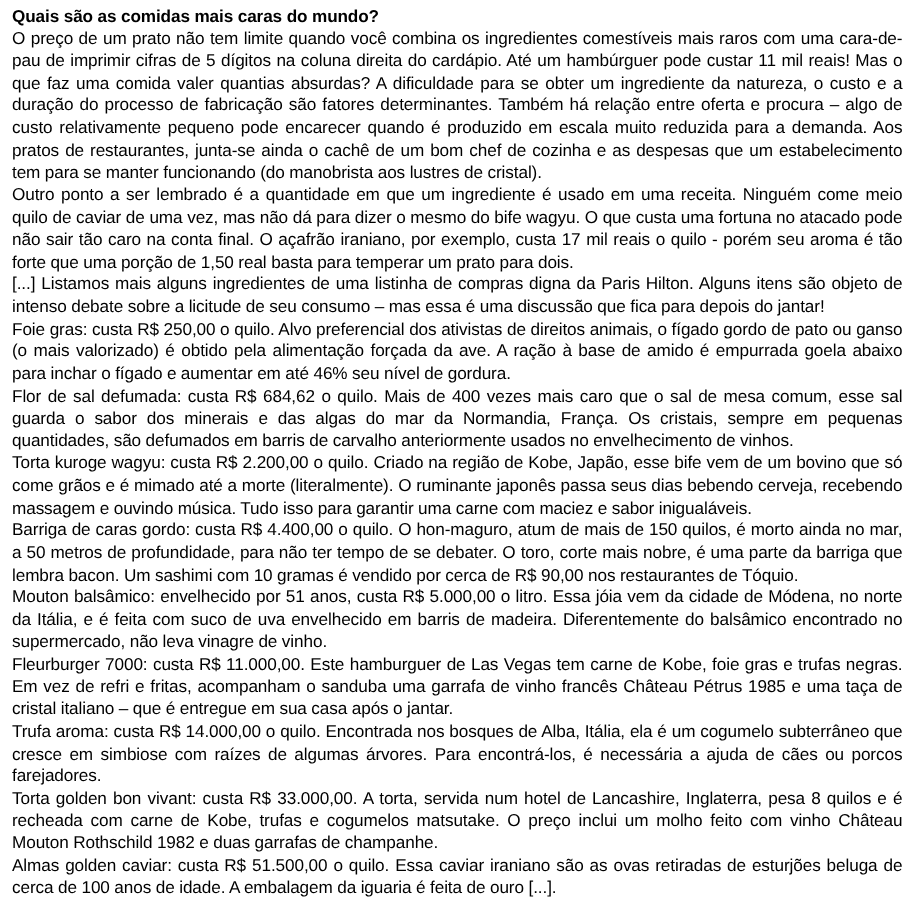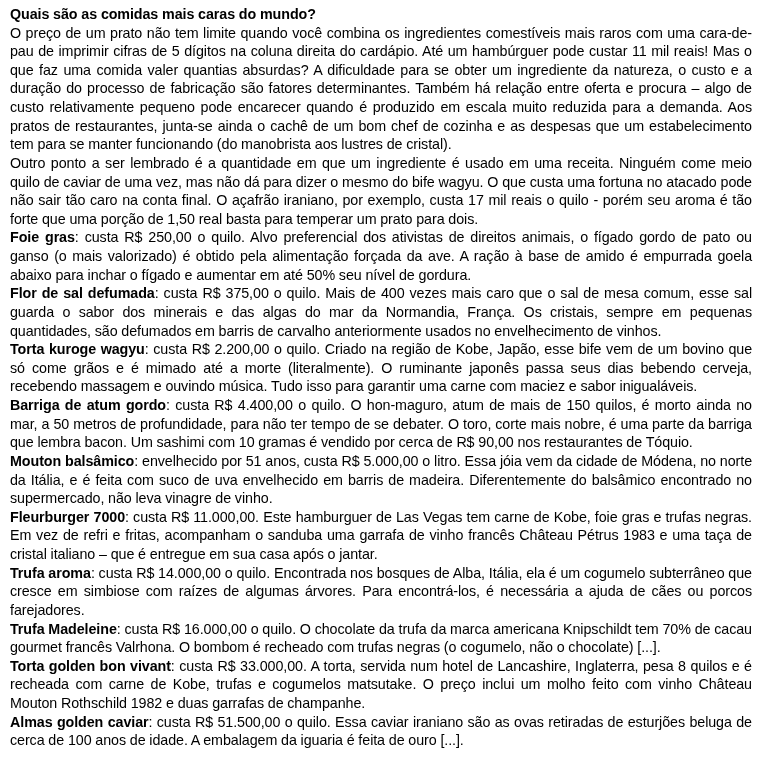--- a/index.html
+++ b/index.html
@@ -32,48 +32,48 @@
     font-size: 14.3px;
     line-height: 18.62px;
     text-align: justify;
     text-justify: inter-word;
     margin: 0;
     letter-spacing: -0.08px;
     word-spacing: -0.1px;
     hyphens: none;
   }
   .para b {
-    font-weight: bold;
+    font-weight: normal;
   }
 </style>
 </head>
 <body>
 
 <div class="page">
 
   <h1 class="title">Quais são as comidas mais caras do mundo?</h1>
 
   <p class="para">O preço de um prato não tem limite quando você combina os ingredientes comestíveis mais raros com uma cara-de-pau de imprimir cifras de 5 dígitos na coluna direita do cardápio. Até um hambúrguer pode custar 11 mil reais! Mas o que faz uma comida valer quantias absurdas? A dificuldade para se obter um ingrediente da natureza, o custo e a duração do processo de fabricação são fatores determinantes. Também há relação entre oferta e procura – algo de custo relativamente pequeno pode encarecer quando  é produzido em escala muito reduzida para a demanda. Aos pratos de restaurantes, junta-se ainda o cachê de um bom chef de cozinha e as despesas que um estabelecimento tem para se manter funcionando (do manobrista aos lustres de cristal).</p>
 
   <p class="para">Outro ponto a ser lembrado é a quantidade em que um ingrediente é usado em uma receita. Ninguém come meio quilo de caviar de uma vez, mas não dá para dizer o mesmo do bife wagyu. O que custa uma fortuna no atacado pode não sair tão caro na conta final. O açafrão iraniano, por exemplo, custa 17 mil reais o quilo - porém seu aroma é tão forte que uma porção de 1,50 real basta para temperar um prato para dois.</p>
 
+  <p class="para">[...] Listamos mais alguns ingredientes de uma listinha de compras digna da Paris Hilton. Alguns itens são objeto de intenso debate sobre a licitude de seu consumo – mas essa é uma discussão que fica para depois do jantar!</p>
 
-  <p class="para"><b>Foie gras</b><span>: custa R$ 250,00 o quilo. Alvo preferencial dos ativistas de direitos animais, o fígado gordo de pato ou ganso (o mais valorizado) é obtido pela alimentação forçada da ave. A ração à base de amido é empurrada goela abaixo para inchar o fígado e aumentar em até 50% seu nível de gordura.</span></p>
+  <p class="para"><b>Foie gras</b><span>: custa R$ 250,00 o quilo. Alvo preferencial dos ativistas de direitos animais, o fígado gordo de pato ou ganso (o mais valorizado) é obtido pela alimentação forçada da ave. A ração à base de amido é empurrada goela abaixo para inchar o fígado e aumentar em até 46% seu nível de gordura.</span></p>
 
-  <p class="para"><b>Flor de sal defumada</b><span>: custa R$ 375,00 o quilo. Mais de 400 vezes mais caro que o sal de mesa comum, esse sal guarda o sabor dos minerais e das algas do mar da Normandia, França. Os cristais, sempre em pequenas quantidades, são defumados em barris de carvalho anteriormente usados no envelhecimento de vinhos.</span></p>
+  <p class="para"><b>Flor de sal defumada</b><span>: custa R$ 684,62 o quilo. Mais de 400 vezes mais caro que o sal de mesa comum, esse sal guarda o sabor dos minerais e das algas do mar da Normandia, França. Os cristais, sempre em pequenas quantidades, são defumados em barris de carvalho anteriormente usados no envelhecimento de vinhos.</span></p>
 
   <p class="para"><b>Torta kuroge wagyu</b><span>: custa R$ 2.200,00 o quilo.  Criado na região de Kobe, Japão, esse bife vem de um bovino que só come grãos e é mimado até a morte (literalmente). O ruminante japonês passa seus dias bebendo cerveja, recebendo massagem e ouvindo música.  Tudo isso para garantir uma carne com maciez e sabor inigualáveis.</span></p>
 
-  <p class="para"><b>Barriga de atum gordo</b><span>: custa R$ 4.400,00 o quilo. O hon-maguro, atum de mais de 150 quilos, é morto ainda no mar, a 50 metros de profundidade, para não ter tempo de se debater. O toro, corte mais nobre, é uma parte da barriga que lembra bacon.   Um sashimi com 10 gramas  é vendido por cerca de R$ 90,00 nos restaurantes de Tóquio.</span></p>
+  <p class="para"><b>Barriga de caras gordo</b><span>: custa R$ 4.400,00 o quilo. O hon-maguro, atum de mais de 150 quilos, é morto ainda no mar, a 50 metros de profundidade, para não ter tempo de se debater. O toro, corte mais nobre, é uma parte da barriga que lembra bacon.   Um sashimi com 10 gramas  é vendido por cerca de R$ 90,00 nos restaurantes de Tóquio.</span></p>
 
   <p class="para"><b>Mouton balsâmico</b><span>: envelhecido por 51 anos, custa R$ 5.000,00 o litro. Essa jóia vem da cidade de Módena, no norte da Itália, e é feita com suco de uva envelhecido em barris de madeira. Diferentemente do balsâmico encontrado no supermercado, não leva vinagre de vinho.</span></p>
 
-  <p class="para"><b>Fleurburger 7000</b><span>: custa R$ 11.000,00. Este hamburguer de Las Vegas tem carne de Kobe, foie gras e trufas negras.  Em vez de refri e fritas, acompanham o sanduba uma garrafa de vinho francês Château Pétrus 1983 e uma taça de cristal italiano – que é entregue em sua casa após o jantar.</span></p>
+  <p class="para"><b>Fleurburger 7000</b><span>: custa R$ 11.000,00. Este hamburguer de Las Vegas tem carne de Kobe, foie gras e trufas negras.  Em vez de refri e fritas, acompanham o sanduba uma garrafa de vinho francês Château Pétrus 1985 e uma taça de cristal italiano – que é entregue em sua casa após o jantar.</span></p>
 
   <p class="para"><b>Trufa aroma</b><span>: custa R$ 14.000,00 o quilo. Encontrada nos bosques de Alba, Itália, ela é um cogumelo subterrâneo que cresce em simbiose com raízes de algumas árvores.  Para encontrá-los, é necessária a ajuda de cães ou porcos farejadores.</span></p>
 
-  <p class="para"><b>Trufa Madeleine</b><span>: custa R$ 16.000,00 o quilo. O chocolate da trufa da marca americana Knipschildt tem 70% de cacau gourmet francês Valrhona. O bombom é recheado com trufas negras (o cogumelo, não o chocolate) [...].</span></p>
 
   <p class="para"><b>Torta golden bon vivant</b><span>: custa R$ 33.000,00. A torta, servida num hotel de Lancashire, Inglaterra, pesa 8 quilos e é recheada com carne de Kobe, trufas e cogumelos matsutake.  O preço inclui um molho feito com vinho Château Mouton Rothschild 1982 e duas garrafas de champanhe.</span></p>
 
   <p class="para"><b>Almas golden caviar</b><span>: custa R$ 51.500,00 o quilo.  Essa caviar iraniano são as ovas retiradas de esturjões beluga de cerca de 100 anos de idade. A embalagem da iguaria é feita de ouro [...].</span></p>
 
 </div>
 
 </body></html>

